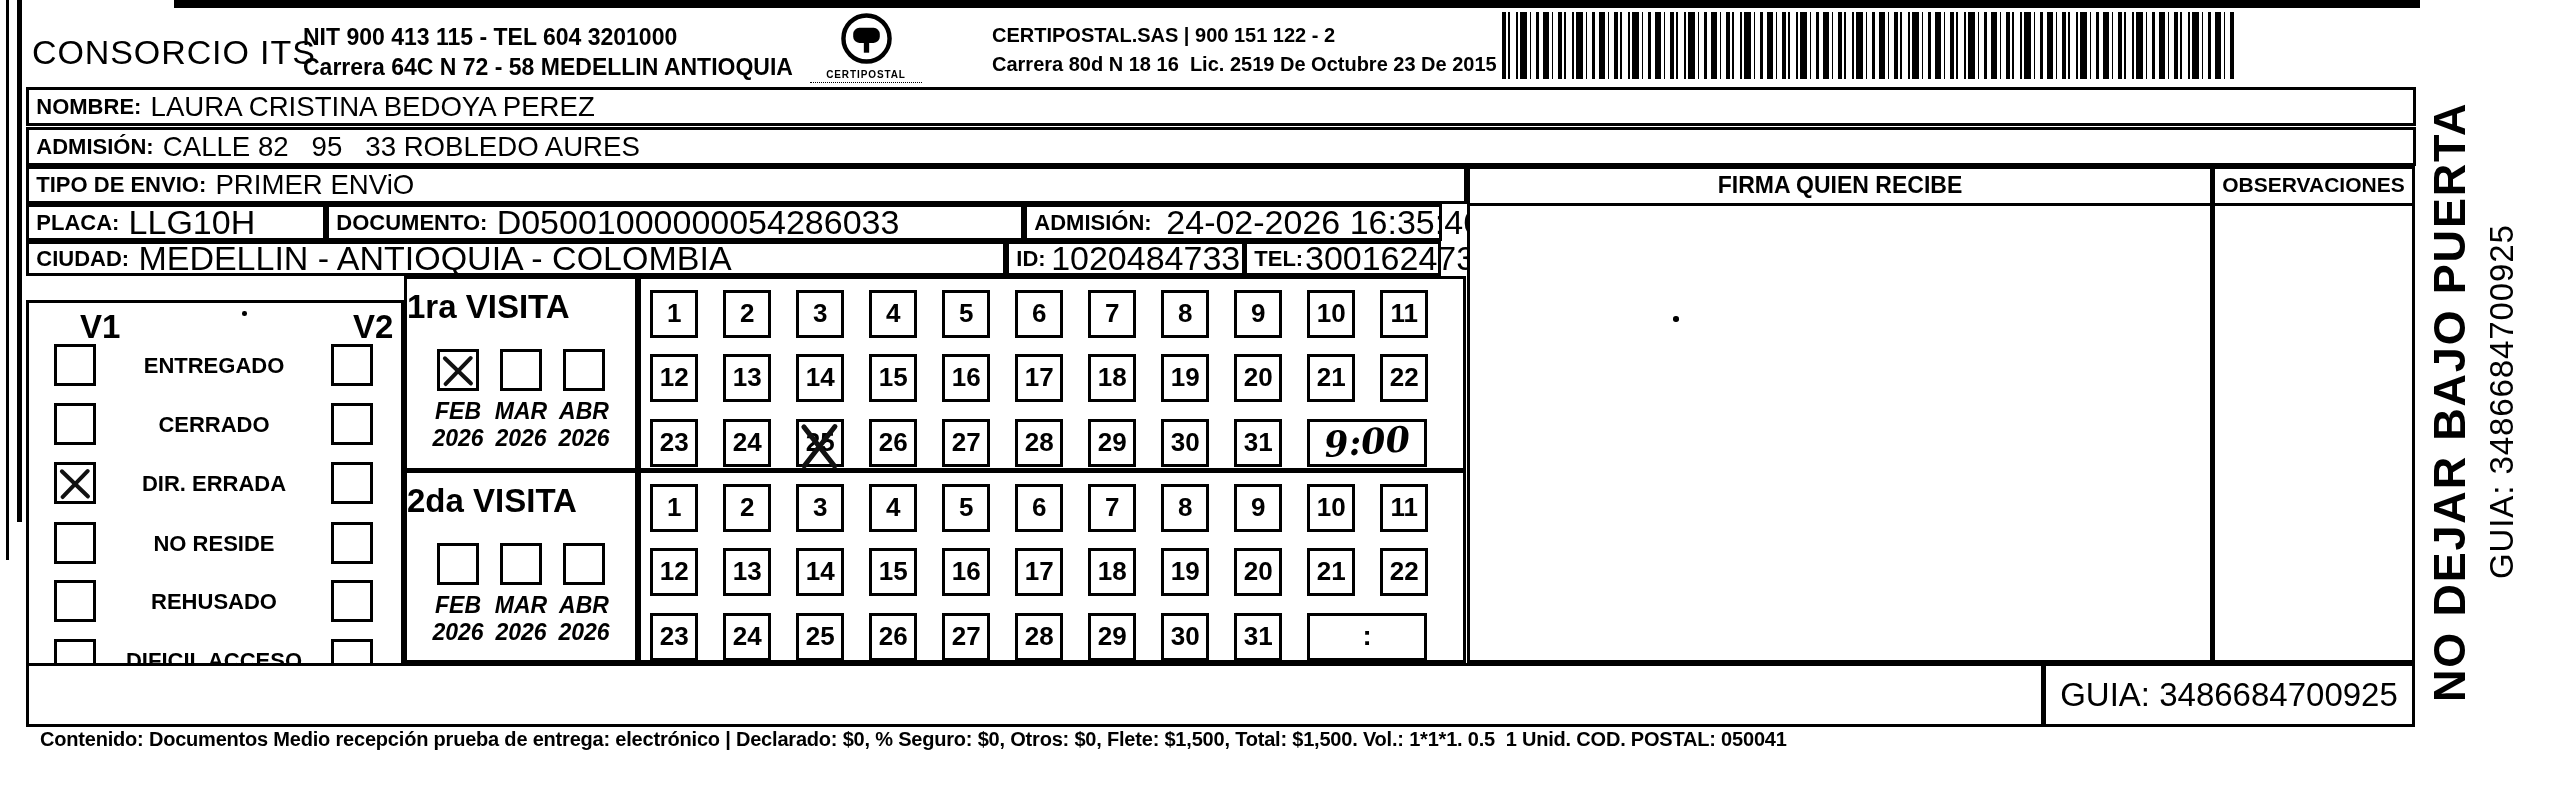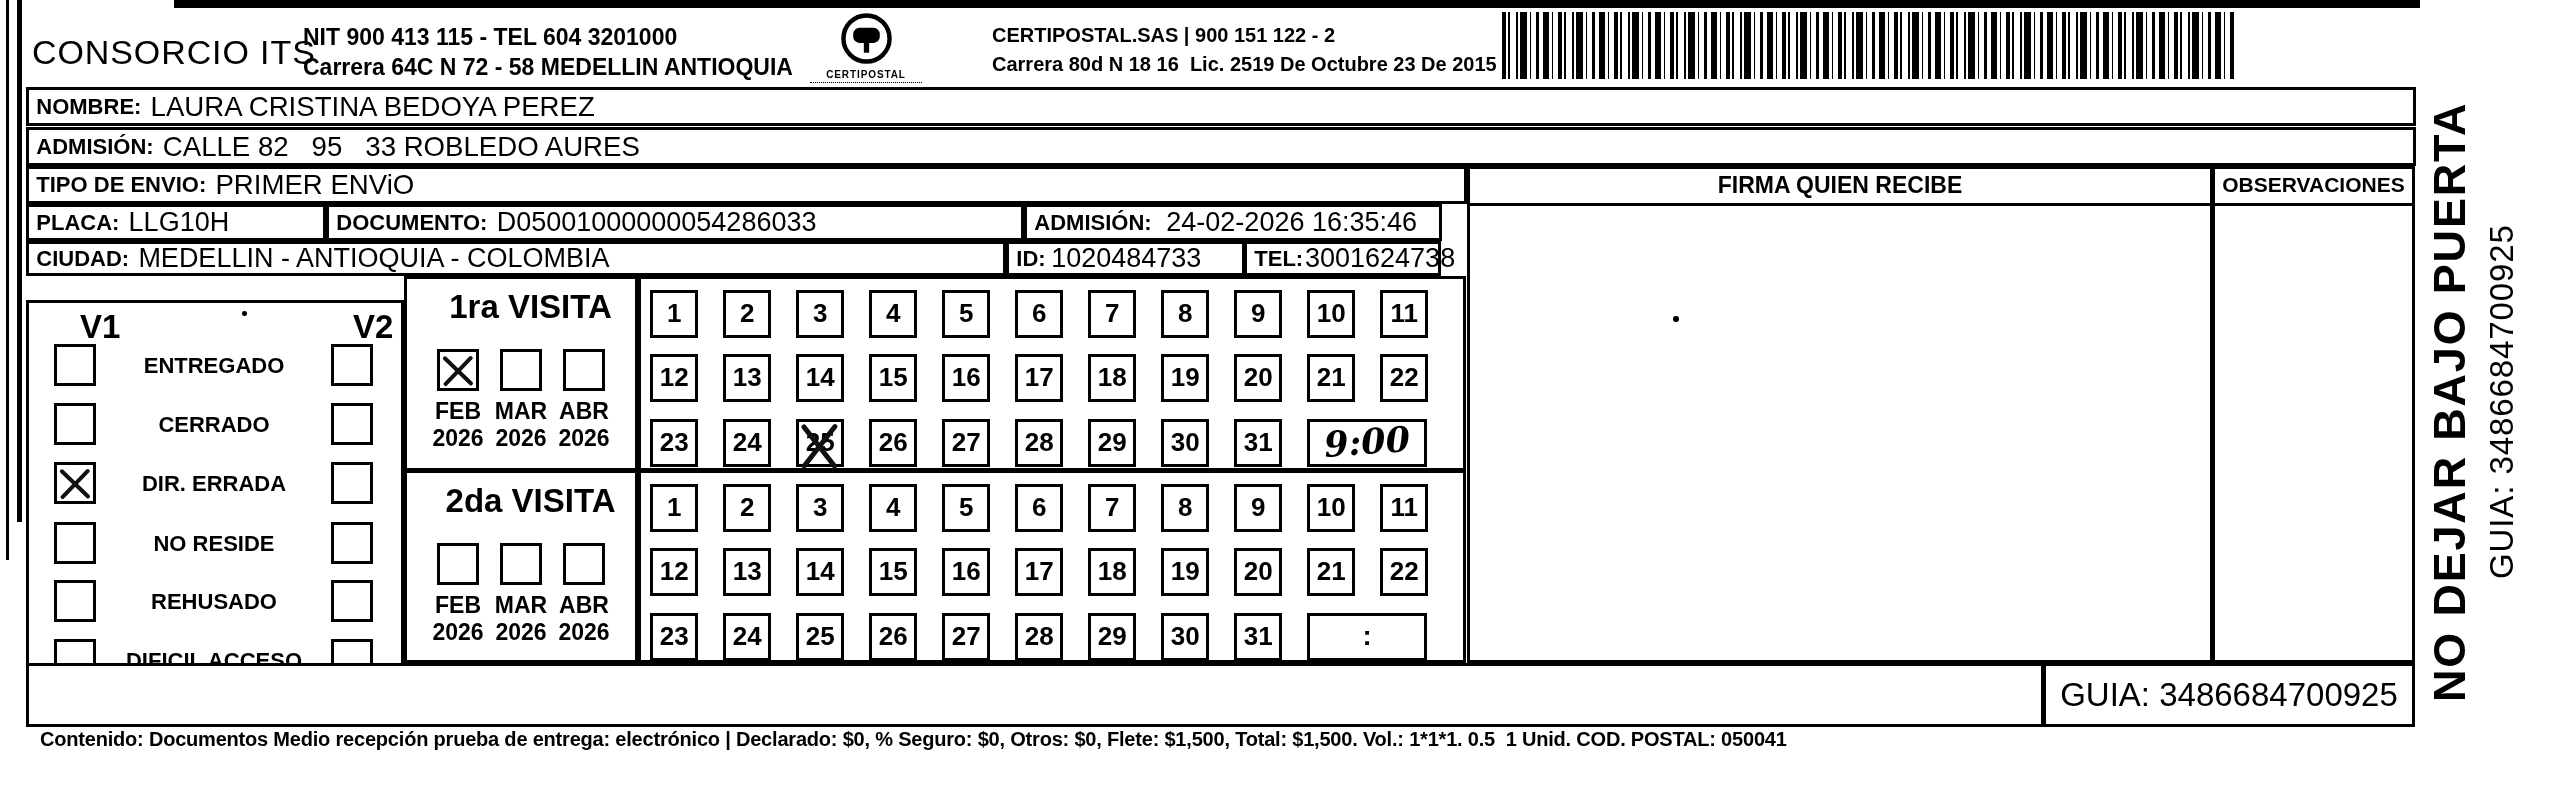--- a/index.html
+++ b/index.html
@@ -3,21 +3,21 @@
 <meta charset="utf-8">
 <style>
   html,body{margin:0;padding:0;background:#fff;}
   .page{position:relative;width:2576px;height:803px;background:#fff;color:#000;
         font-family:"Liberation Sans",sans-serif;overflow:hidden;}
   .abs{position:absolute;}
   .box{position:absolute;border:3.7px solid #000;box-sizing:border-box;background:#fff;}
   .frow{display:flex;align-items:center;padding-left:7.3px;gap:9.2px;}
   .lbl{font-weight:bold;font-size:22px;white-space:pre;}
   .val{font-size:27.6px;white-space:pre;}
-  .val-sm{font-size:27px;white-space:pre;text-align:center;}
+  .val-sm{font-size:34px;white-space:pre;text-align:center;}
   
   .company{font-size:34px;letter-spacing:0.9px;}
   .nit{font-weight:bold;font-size:23px;line-height:30px;white-space:pre;}
   .cert1{font-weight:bold;font-size:20px;white-space:pre;}
   .cert2{font-weight:bold;font-size:20px;margin-top:5.5px;white-space:pre;}
   .logo-cap{font-weight:bold;font-size:10px;letter-spacing:0.9px;text-align:center;}
   .logo-tag{height:0;border-top:1.8px dotted #000;margin-top:1.8px;}
   .barcode{position:absolute;background:
     repeating-linear-gradient(90deg,
       #000 0 3.7px,#fff 3.7px 6.4px,#000 6.4px 8.3px,#fff 8.3px 13.8px,
@@ -36,24 +36,24 @@
   .vhead{position:absolute;top:4.6px;font-weight:bold;font-size:33px;}
   .cb{position:absolute;display:inline-block;width:42px;height:42px;
       border:3.7px solid #000;box-sizing:border-box;background:#fff;}
   .cb.rel{position:relative;}
   .cb.checked::before,.cb.checked::after{content:"";position:absolute;left:-6%;top:48%;
       width:112%;height:3.7px;background:#111;border-radius:1.8px;}
   .cb.checked::before{transform:rotate(44deg);}
   .cb.checked::after{transform:rotate(-46deg);}
   .cb-v1{left:25px}.cb-v2{left:302px}
   
-  .visit-title{position:absolute;top:9.2px;left:0;right:0;text-align:center;
-    font-weight:bold;font-size:33px;padding-left:19px;}
+  .visit-title{position:absolute;top:9.2px;left:0;right:0;text-align:left;
+    font-weight:bold;font-size:33px;}
   .months{position:absolute;top:70px;left:0;right:0;display:flex;
-    justify-content:center;gap:2px;}
+    justify-content:center;gap:2px;font-style:italic;}
   .month{display:flex;flex-direction:column;align-items:center;width:61px;}
   .month .mlab{font-weight:bold;font-size:23px;margin-top:7.3px;}
   .month .myear{font-weight:bold;font-size:23px;}
   
   .day-row{position:absolute;left:9.2px;right:0;height:48px;display:flex;gap:25px;}
   .day-row:nth-child(1){top:11px}.day-row:nth-child(2){top:75px}.day-row:nth-child(3){top:140px}
   .day-cell{position:relative;width:48px;height:48px;border:3.7px solid #000;
     box-sizing:border-box;font-weight:bold;font-size:26px;text-align:center;
     line-height:40px;background:#fff;flex:0 0 auto;}
   .day-cell.big-x::before,.day-cell.big-x::after{content:"";position:absolute;

